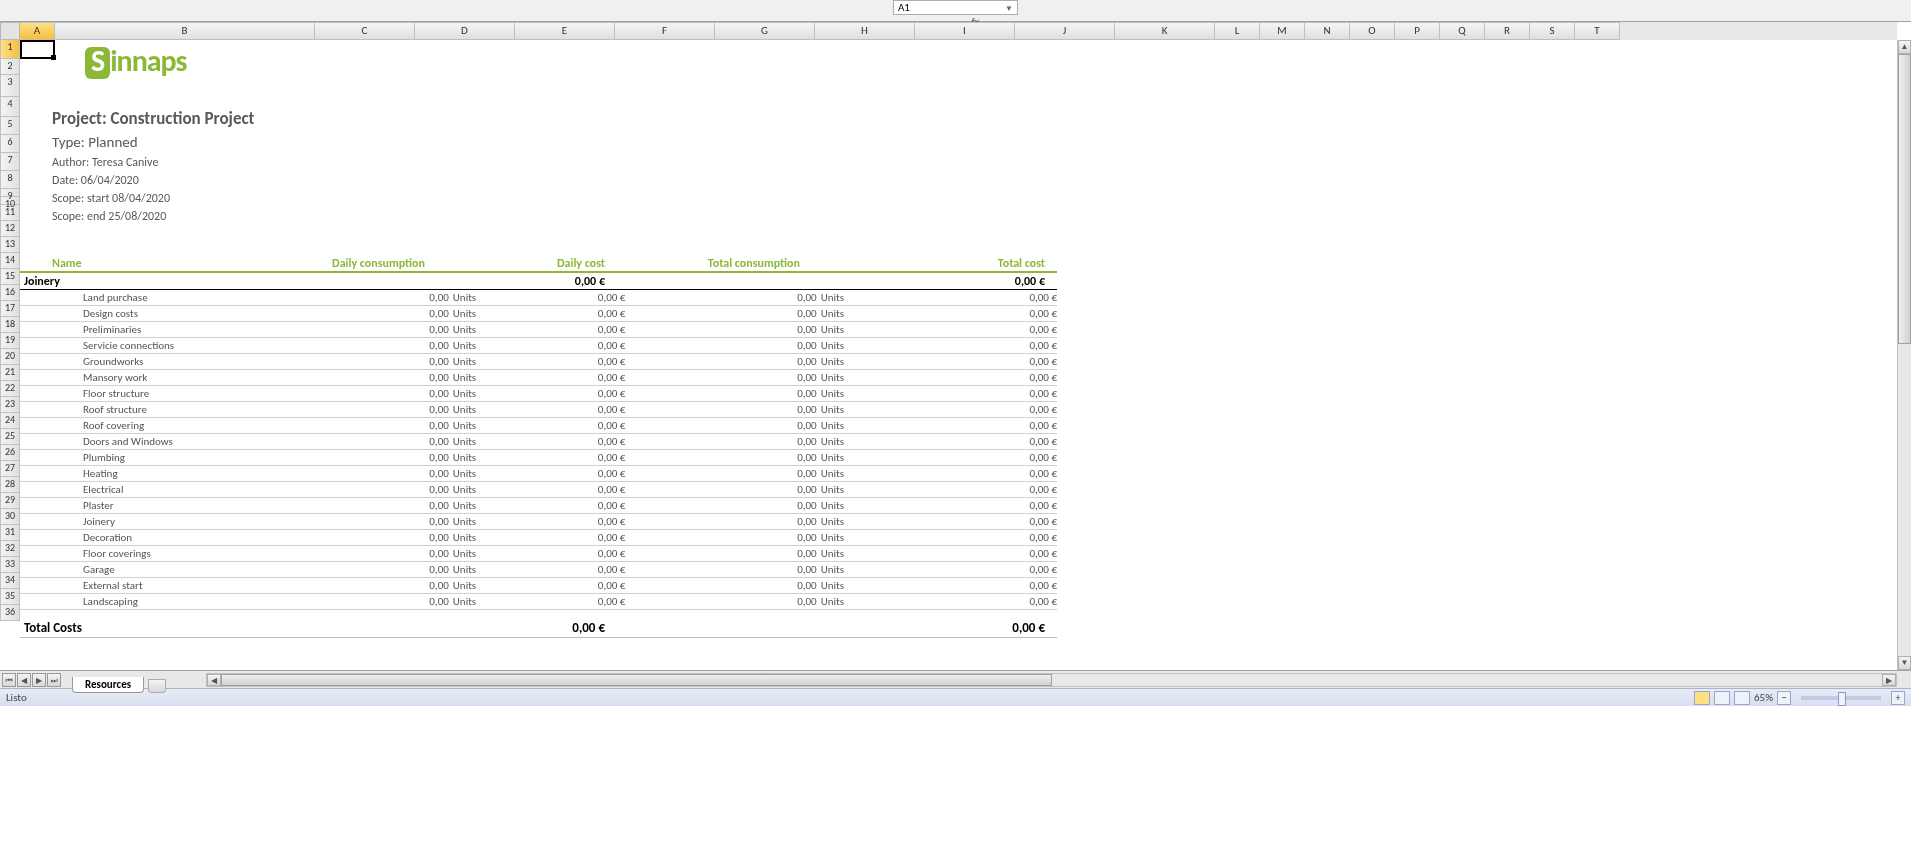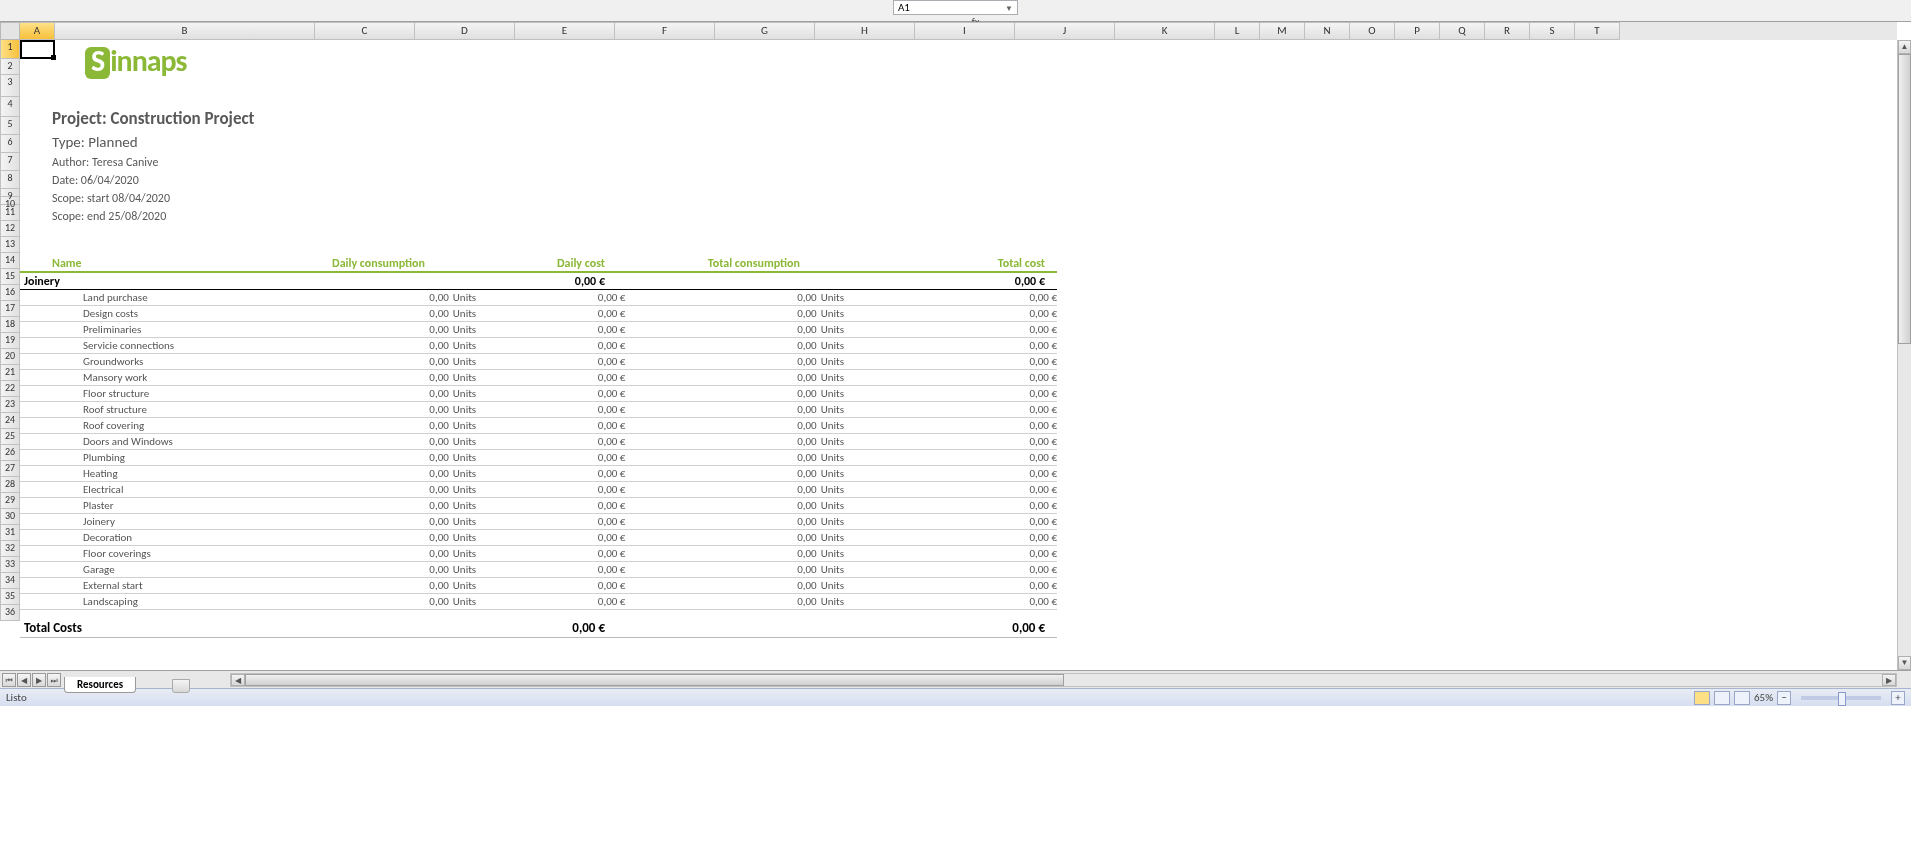--- a/index.html
+++ b/index.html
@@ -228,22 +228,21 @@
   margin-right:1px;
   font-size:8px;
   text-align:center;
   line-height:12px;
   color:#555;
 }
 .tabs {
   display:flex;
   align-items:flex-end;
   height:28px;
-  margin-left:0;
-  gap:32px;
+  margin-left:8px;
 }
 .tab {
   background:#fff;
   border:1px solid #999;
   border-top:none;
   padding: 1px 12px;
   font-size:11px;
   font-weight:bold;
   border-radius: 0 0 4px 4px;
   position:relative;

